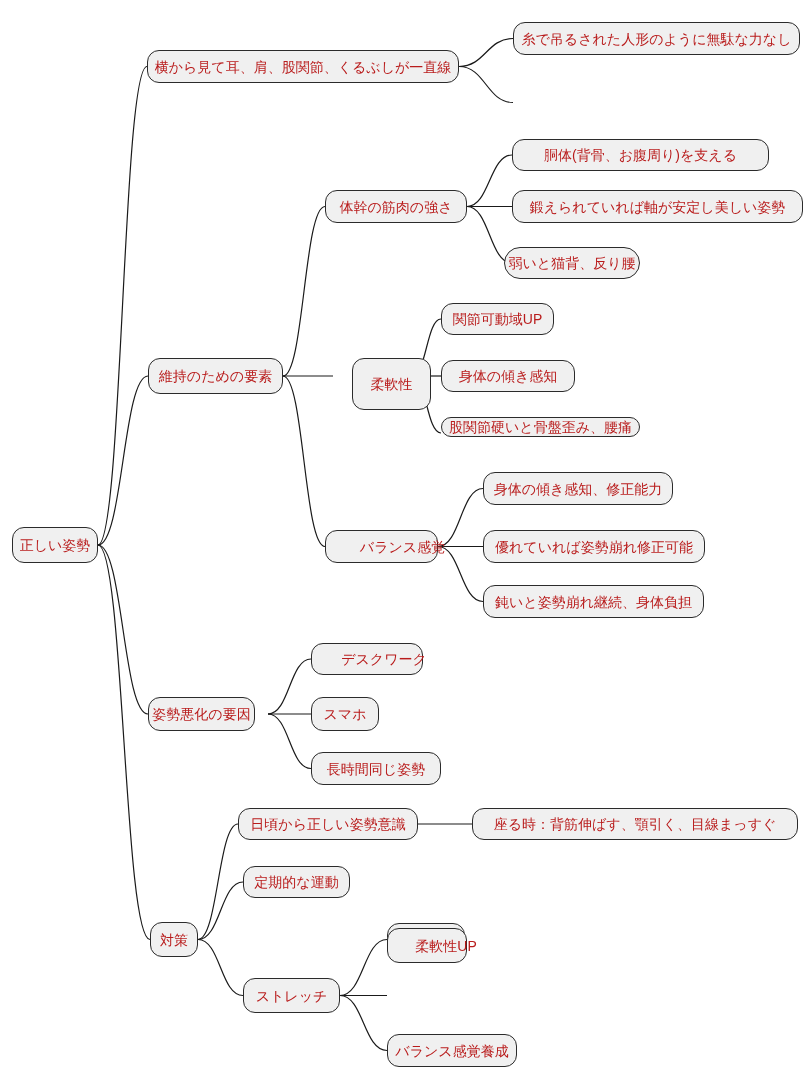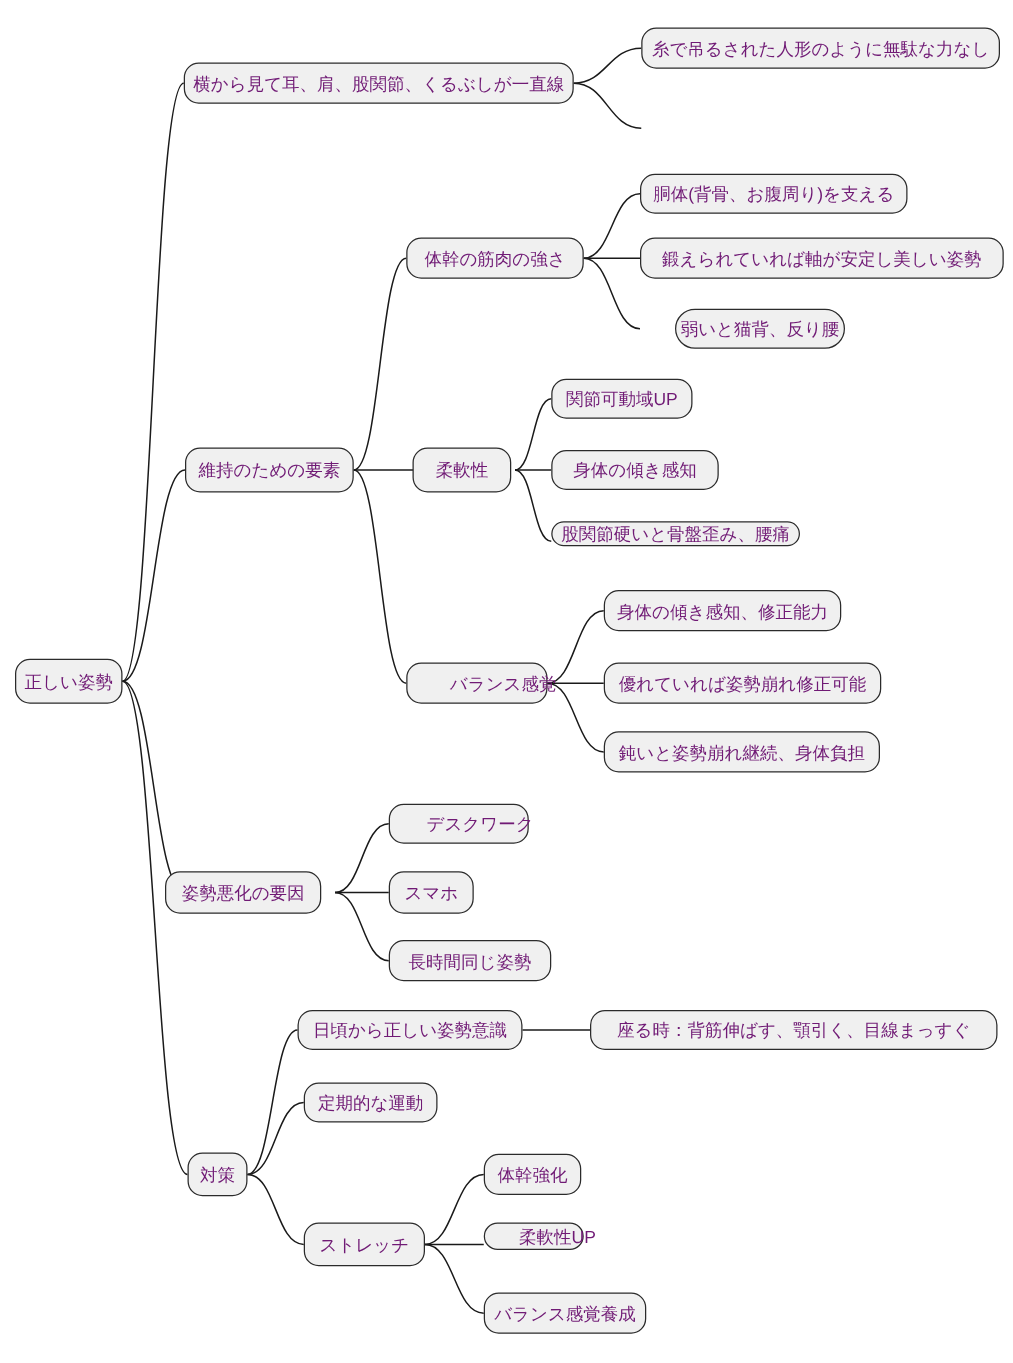--- a/index.html
+++ b/index.html
@@ -33,21 +33,21 @@
     position: absolute;
     box-sizing: border-box;
     display: flex;
     align-items: center;
     justify-content: center;
     background: #f0f0f0;
     border: 1.6px solid #2b2b2b;
     border-radius: 12px;
     font-size: 14px;
     line-height: 1;
-    color: #701a75;
+    color: #b91c1c;
     white-space: nowrap;
     padding: 0 2px;
   }
 </style>
 </head>
 <body>
 
 <div class="canvas">
   <svg class="edge-layer" viewBox="0 0 810 1090" xmlns="http://www.w3.org/2000/svg">
       <path d="M 98 545 C 122.5 545, 122.5 66.5, 147 66.5" fill="none" stroke="#1a1a1a" stroke-width="1.2"></path>
@@ -78,37 +78,37 @@
       <path d="M 340 995.5 C 363.5 995.5, 363.5 939.5, 387 939.5" fill="none" stroke="#1a1a1a" stroke-width="1.2"></path>
       <path d="M 340 995.5 L 387 995.5" fill="none" stroke="#1a1a1a" stroke-width="1.2"></path>
       <path d="M 340 995.5 C 363.5 995.5, 363.5 1050.5, 387 1050.5" fill="none" stroke="#1a1a1a" stroke-width="1.2"></path>
     </svg>
   <div class="node-layer">
       <div class="mm-node" style="left: 12px; top: 527px; width: 86px; height: 36px; background: rgb(240, 240, 240); border-color: rgb(43, 43, 43);">正しい姿勢</div>
       <div class="mm-node" style="left: 147px; top: 50px; width: 312px; height: 33px; background: rgb(240, 240, 240); border-color: rgb(43, 43, 43);">横から見て耳、肩、股関節、くるぶしが一直線</div>
       <div class="mm-node" style="left: 513px; top: 22px; width: 287px; height: 33px; background: rgb(240, 240, 240); border-color: rgb(43, 43, 43);">糸で吊るされた人形のように無駄な力なし</div>
       <div class="mm-node" style="left: 148px; top: 358px; width: 135px; height: 36px; background: rgb(240, 240, 240); border-color: rgb(43, 43, 43);">維持のための要素</div>
       <div class="mm-node" style="left: 325px; top: 190px; width: 142px; height: 33px; background: rgb(240, 240, 240); border-color: rgb(43, 43, 43);">体幹の筋肉の強さ</div>
-      <div class="mm-node" style="left: 512px; top: 139px; width: 214px; height: 32px; background: rgb(240, 240, 240); border-color: rgb(43, 43, 43);">胴体(背骨、お腹周り)を支える</div>
+      <div class="mm-node" style="left: 512px; top: 139px; width: 257px; height: 32px; background: rgb(240, 240, 240); border-color: rgb(43, 43, 43);">胴体(背骨、お腹周り)を支える</div>
       <div class="mm-node" style="left: 512px; top: 190px; width: 291px; height: 33px; background: rgb(240, 240, 240); border-color: rgb(43, 43, 43);">鍛えられていれば軸が安定し美しい姿勢</div>
-      <div class="mm-node" style="left: 540px; top: 247px; width: 136px; height: 32px; background: rgb(240, 240, 240); border-color: rgb(43, 43, 43); border-radius: 16px;">弱いと猫背、反り腰</div>
-      <div class="mm-node" style="left: 330px; top: 358px; width: 79px; height: 36px; background: rgb(240, 240, 240); border-color: rgb(43, 43, 43);">柔軟性</div>
+      <div class="mm-node" style="left: 504px; top: 247px; width: 136px; height: 32px; background: rgb(240, 240, 240); border-color: rgb(43, 43, 43); border-radius: 16px;">弱いと猫背、反り腰</div>
+      <div class="mm-node" style="left: 352px; top: 358px; width: 79px; height: 52px; background: rgb(240, 240, 240); border-color: rgb(43, 43, 43);">柔軟性</div>
       <div class="mm-node" style="left: 441px; top: 303px; width: 113px; height: 32px; background: rgb(240, 240, 240); border-color: rgb(43, 43, 43);">関節可動域UP</div>
       <div class="mm-node" style="left: 441px; top: 360px; width: 134px; height: 32px; background: rgb(240, 240, 240); border-color: rgb(43, 43, 43);">身体の傾き感知</div>
       <div class="mm-node" style="left: 441px; top: 417px; width: 199px; height: 20px; background: rgb(240, 240, 240); border-color: rgb(43, 43, 43);">股関節硬いと骨盤歪み、腰痛</div>
       <div class="mm-node" style="left: 325px; top: 530px; width: 113px; height: 33px; background: rgb(240, 240, 240); border-color: rgb(43, 43, 43); padding-left: 44px;">バランス感覚</div>
       <div class="mm-node" style="left: 483px; top: 472px; width: 190px; height: 33px; background: rgb(240, 240, 240); border-color: rgb(43, 43, 43);">身体の傾き感知、修正能力</div>
       <div class="mm-node" style="left: 483px; top: 530px; width: 222px; height: 33px; background: rgb(240, 240, 240); border-color: rgb(43, 43, 43);">優れていれば姿勢崩れ修正可能</div>
       <div class="mm-node" style="left: 483px; top: 585px; width: 221px; height: 33px; background: rgb(240, 240, 240); border-color: rgb(43, 43, 43);">鈍いと姿勢崩れ継続、身体負担</div>
-      <div class="mm-node" style="left: 132px; top: 697px; width: 125px; height: 34px; background: rgb(240, 240, 240); border-color: rgb(43, 43, 43);">姿勢悪化の要因</div>
+      <div class="mm-node" style="left: 148px; top: 697px; width: 107px; height: 34px; background: rgb(240, 240, 240); border-color: rgb(43, 43, 43);">姿勢悪化の要因</div>
       <div class="mm-node" style="left: 311px; top: 643px; width: 112px; height: 32px; background: rgb(240, 240, 240); border-color: rgb(43, 43, 43); padding-left: 36px;">デスクワーク</div>
       <div class="mm-node" style="left: 311px; top: 697px; width: 68px; height: 34px; background: rgb(240, 240, 240); border-color: rgb(43, 43, 43);">スマホ</div>
       <div class="mm-node" style="left: 311px; top: 752px; width: 130px; height: 33px; background: rgb(240, 240, 240); border-color: rgb(43, 43, 43);">長時間同じ姿勢</div>
       <div class="mm-node" style="left: 150px; top: 922px; width: 48px; height: 35px; background: rgb(240, 240, 240); border-color: rgb(43, 43, 43);">対策</div>
       <div class="mm-node" style="left: 238px; top: 808px; width: 180px; height: 32px; background: rgb(240, 240, 240); border-color: rgb(43, 43, 43);">日頃から正しい姿勢意識</div>
       <div class="mm-node" style="left: 472px; top: 808px; width: 326px; height: 32px; background: rgb(240, 240, 240); border-color: rgb(43, 43, 43);">座る時：背筋伸ばす、顎引く、目線まっすぐ</div>
       <div class="mm-node" style="left: 243px; top: 866px; width: 107px; height: 32px; background: rgb(240, 240, 240); border-color: rgb(43, 43, 43);">定期的な運動</div>
       <div class="mm-node" style="left: 243px; top: 978px; width: 97px; height: 35px; background: rgb(240, 240, 240); border-color: rgb(43, 43, 43);">ストレッチ</div>
       <div class="mm-node" style="left: 387px; top: 923px; width: 78px; height: 33px; background: rgb(240, 240, 240); border-color: rgb(43, 43, 43);">体幹強化</div>
-      <div class="mm-node" style="left: 387px; top: 978px; width: 80px; height: 22px; background: rgb(240, 240, 240); border-color: rgb(43, 43, 43); padding-left: 40px;">柔軟性UP</div>
+      <div class="mm-node" style="left: 387px; top: 928px; width: 80px; height: 35px; background: rgb(240, 240, 240); border-color: rgb(43, 43, 43); padding-left: 40px;">柔軟性UP</div>
       <div class="mm-node" style="left: 387px; top: 1034px; width: 130px; height: 33px; background: rgb(240, 240, 240); border-color: rgb(43, 43, 43);">バランス感覚養成</div>
     </div>
 </div>
 
 </body></html>

